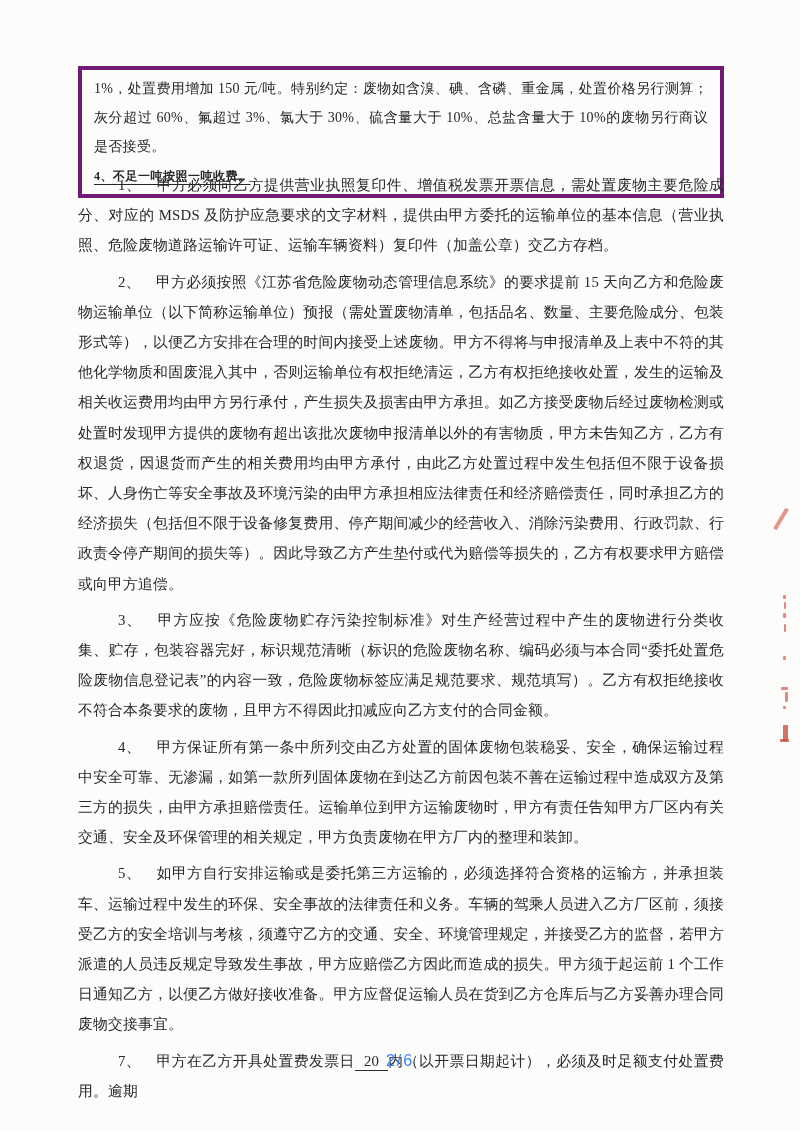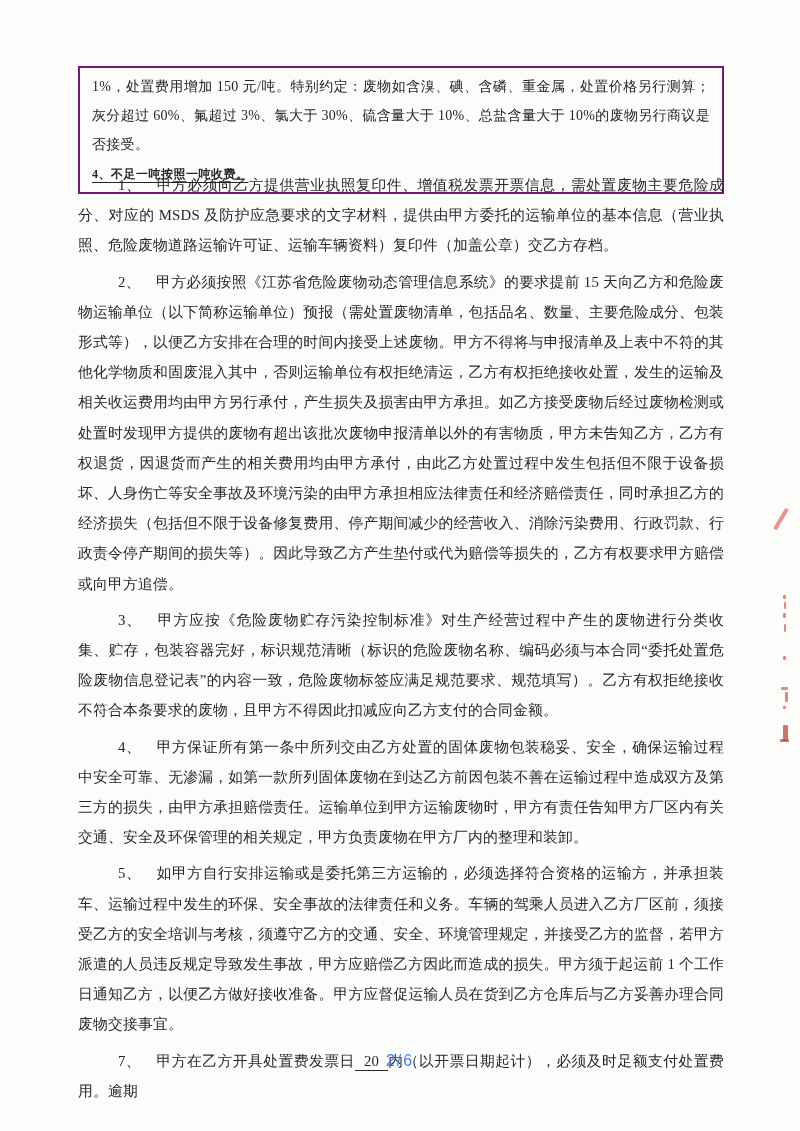--- a/index.html
+++ b/index.html
@@ -18,21 +18,21 @@
     color: #262626;
     font-family: "Liberation Serif", "DejaVu Serif", serif;
   }
   
   .special-box {
     position: absolute;
     left: 78px;
     top: 66px;
     width: 646px;
     box-sizing: border-box;
-    border: 2px solid #701a75;
+    border: 4px solid #701a75;
     padding: 4px 12px 3px 12px;
     background: #fcfcfa;
   }
   .box-body {
     font-size: 14px;
     line-height: 29px;
     text-align: justify;
     letter-spacing: 0.3px;
   }
   .box-item {

